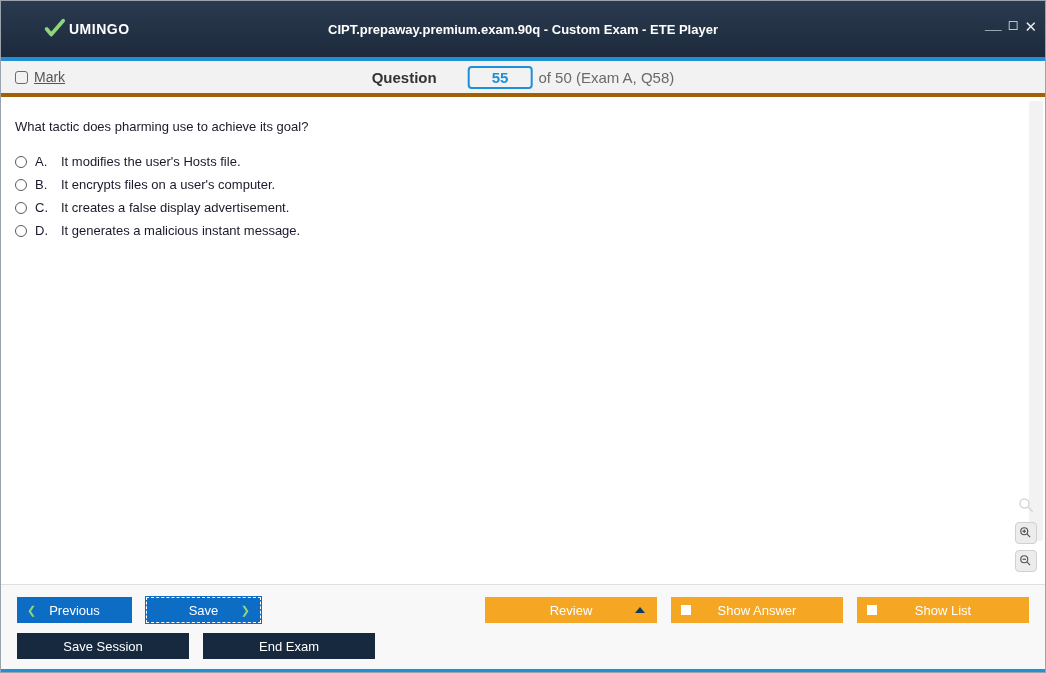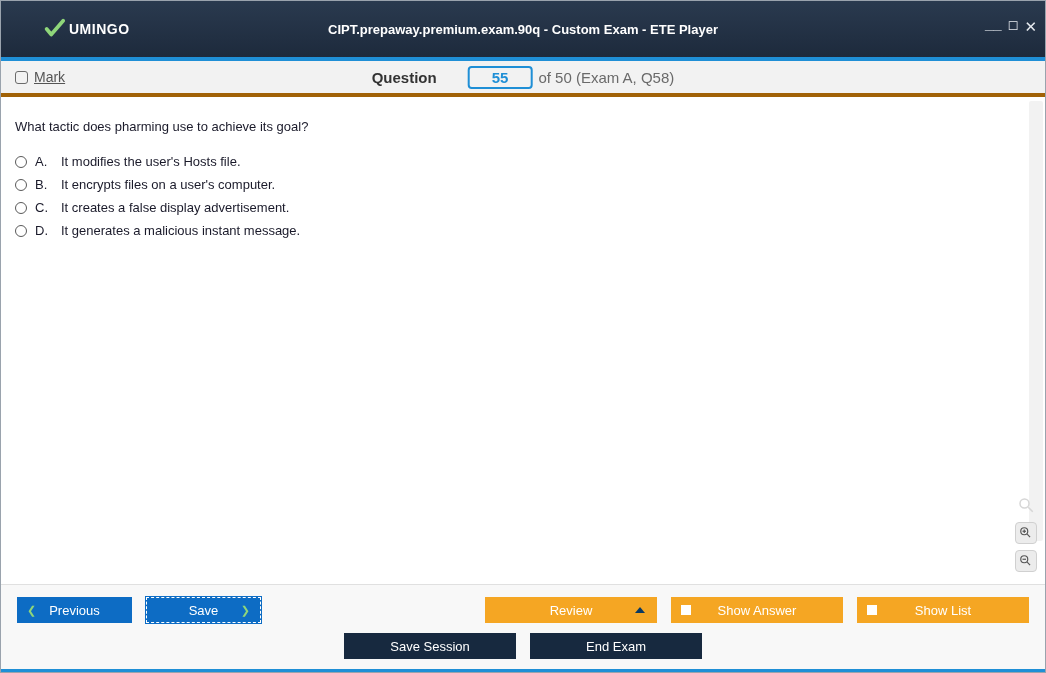--- a/index.html
+++ b/index.html
@@ -177,21 +177,21 @@
   border-top: 1px solid #e0e0e0;
   background: #f8f8f8;
 }
 .footer-row1, .footer-row2 {
   display: flex;
   align-items: center;
   padding: 8px 16px;
   gap: 14px;
 }
 .footer-row1 { padding-top: 12px; padding-bottom: 6px; }
-.footer-row2 { justify-content: center; padding-top: 4px; padding-bottom: 10px; }
+.footer-row2 { justify-content: flex-start; padding-top: 4px; padding-bottom: 10px; }
 .btn {
   height: 26px;
   display: inline-flex;
   align-items: center;
   justify-content: center;
   font-size: 13px;
   color: #fff;
   cursor: pointer;
   position: relative;
   user-select: none;

